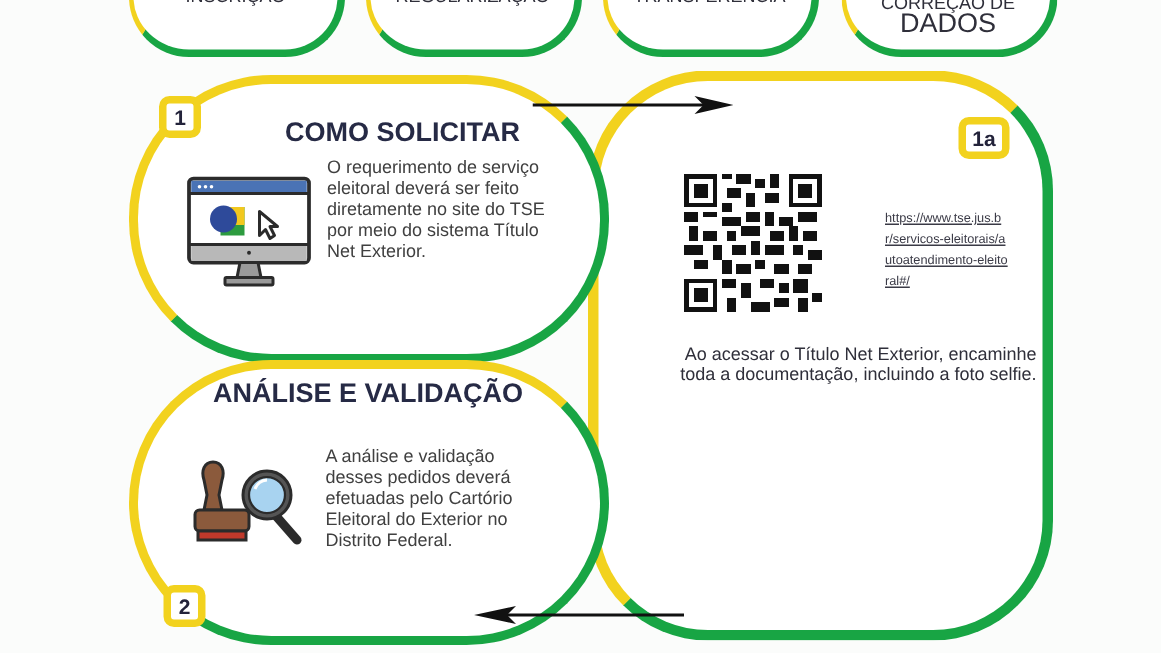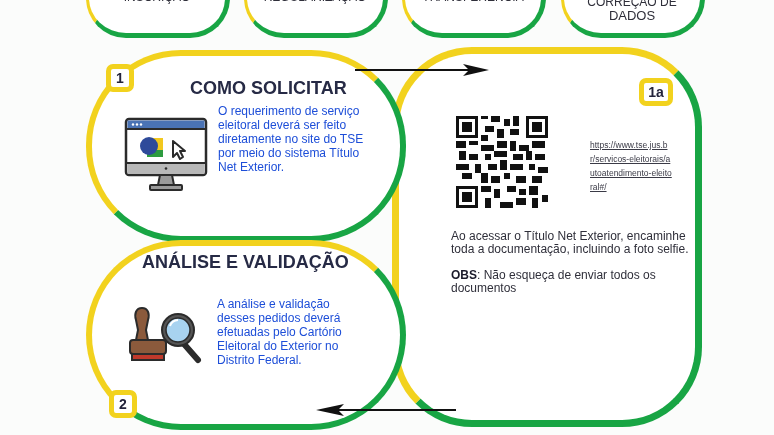--- a/index.html
+++ b/index.html
@@ -65,60 +65,60 @@
     #badge-1a { left: 639px; top: 78px; width: 34px; }
     #badge-2 { left: 109px; top: 390px; }
 
     .title {
       position: absolute; font-weight: bold; color: #262a45; font-size: 18px; white-space: nowrap;
     }
     #title-1 { left: 162px; top: 78px; margin-left: 28px; }
     #title-2 { left: 142px; top: 252px; }
 
     .desc {
-      position: absolute; font-size: 12px; line-height: 14px; color: #1d4ed8;
+      position: absolute; font-size: 12px; line-height: 14px; color: #404040;
     }
     #desc-1 { left: 218px; top: 104px; width: 150px; }
     #desc-2 { left: 217px; top: 297px; width: 150px; }
 
     .icon-monitor { position: absolute; left: 124px; top: 117px; width: 84px; height: 76px; }
     .icon-stamp { position: absolute; left: 128px; top: 306px; width: 78px; height: 60px; }
 
     .qr { position: absolute; left: 456px; top: 116px; width: 92px; height: 92px; }
 
     .link {
       position: absolute; left: 590px; top: 138px; width: 82px;
       font-size: 8.5px; line-height: 14px; color: #3a3a46; text-decoration: underline;
     }
 
     .info {
       position: absolute; left: 451px; top: 230px; width: 240px;
       font-size: 12px; line-height: 13px; color: #2f2f3a;
     }
     .info b { color: #1a1a2a; }
-    .info p { margin: 0; }
+    .info p { margin: 0; text-align: right; }
     .info .gap { height: 13px; }
 
     .arrow { position: absolute; }
   </style>
 </head>
 <body>
 
 <div class="pill" id="pill-1">
   <span>INSCRIÇÃO</span>
 </div>
 <div class="pill" id="pill-2">
   <span>REGULARIZAÇÃO</span>
 </div>
 <div class="pill" id="pill-3">
   <span>TRANSFERÊNCIA</span>
 </div>
 <div class="pill" id="pill-4" style="flex-direction:column;align-items:center;justify-content:flex-end;">
   <span>CORREÇÃO DE</span>
-  <span style="font-size:13px;line-height:15px;">DADOS</span>
+  <span style="font-size:18px;line-height:15px;">DADOS</span>
 </div>
 
 <div class="box" id="box-1a"></div>
 
 <div class="box" id="box-1"></div>
 
 <div class="box" id="box-2"></div>
 
 <div class="badge" id="badge-1">1</div>
 <div class="badge" id="badge-1a">1a</div>
@@ -213,21 +213,20 @@
       <rect x="19" y="26" width="3" height="2"></rect>
       <rect x="24" y="26" width="2" height="3"></rect>
       <rect x="27" y="25" width="2" height="2"></rect>
   </g>
 </svg>
 <div class="link" style="word-break:break-all;">https://www.tse.jus.br/servicos-eleitorais/autoatendimento-eleitoral#/</div>
 
 <div class="info">
   <p>Ao acessar o Título Net Exterior, encaminhe toda a documentação, incluindo a foto selfie.</p>
   <div class="gap"></div>
-  <p><b>OBS</b><span>: Não esqueça de enviar todos os documentos</span></p>
 </div>
 
 <svg class="arrow" style="left:355px;top:62px;width:140px;height:16px;" viewBox="0 0 140 16">
   <line x1="0" y1="8" x2="118" y2="8" stroke="#111" stroke-width="2"></line>
   <path d="M134 8 L108 2 L114 8 L108 14 Z" fill="#111"></path>
 </svg>
 <svg class="arrow" style="left:314px;top:402px;width:142px;height:16px;" viewBox="0 0 142 16">
   <line x1="20" y1="8" x2="142" y2="8" stroke="#111" stroke-width="2"></line>
   <path d="M2 8 L30 2 L24 8 L30 14 Z" fill="#111"></path>
 </svg>

